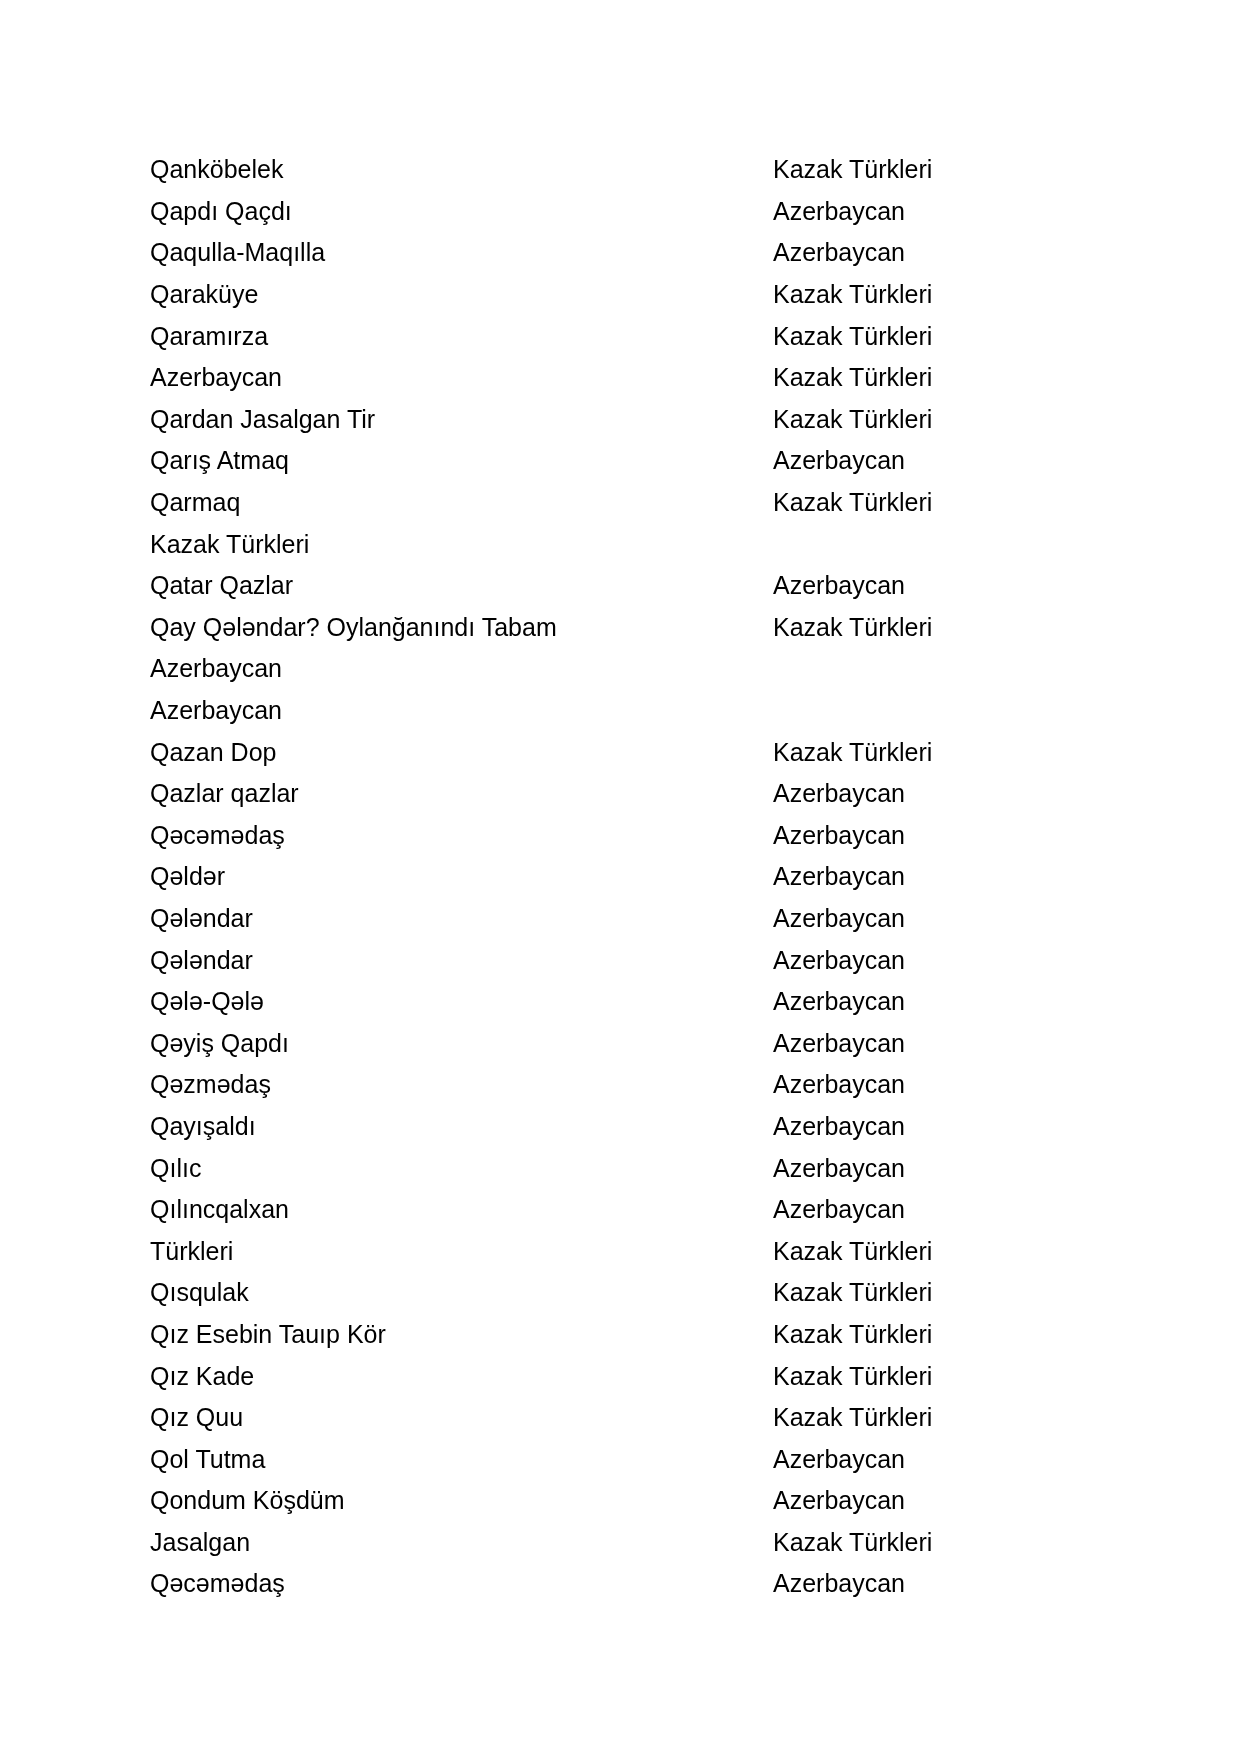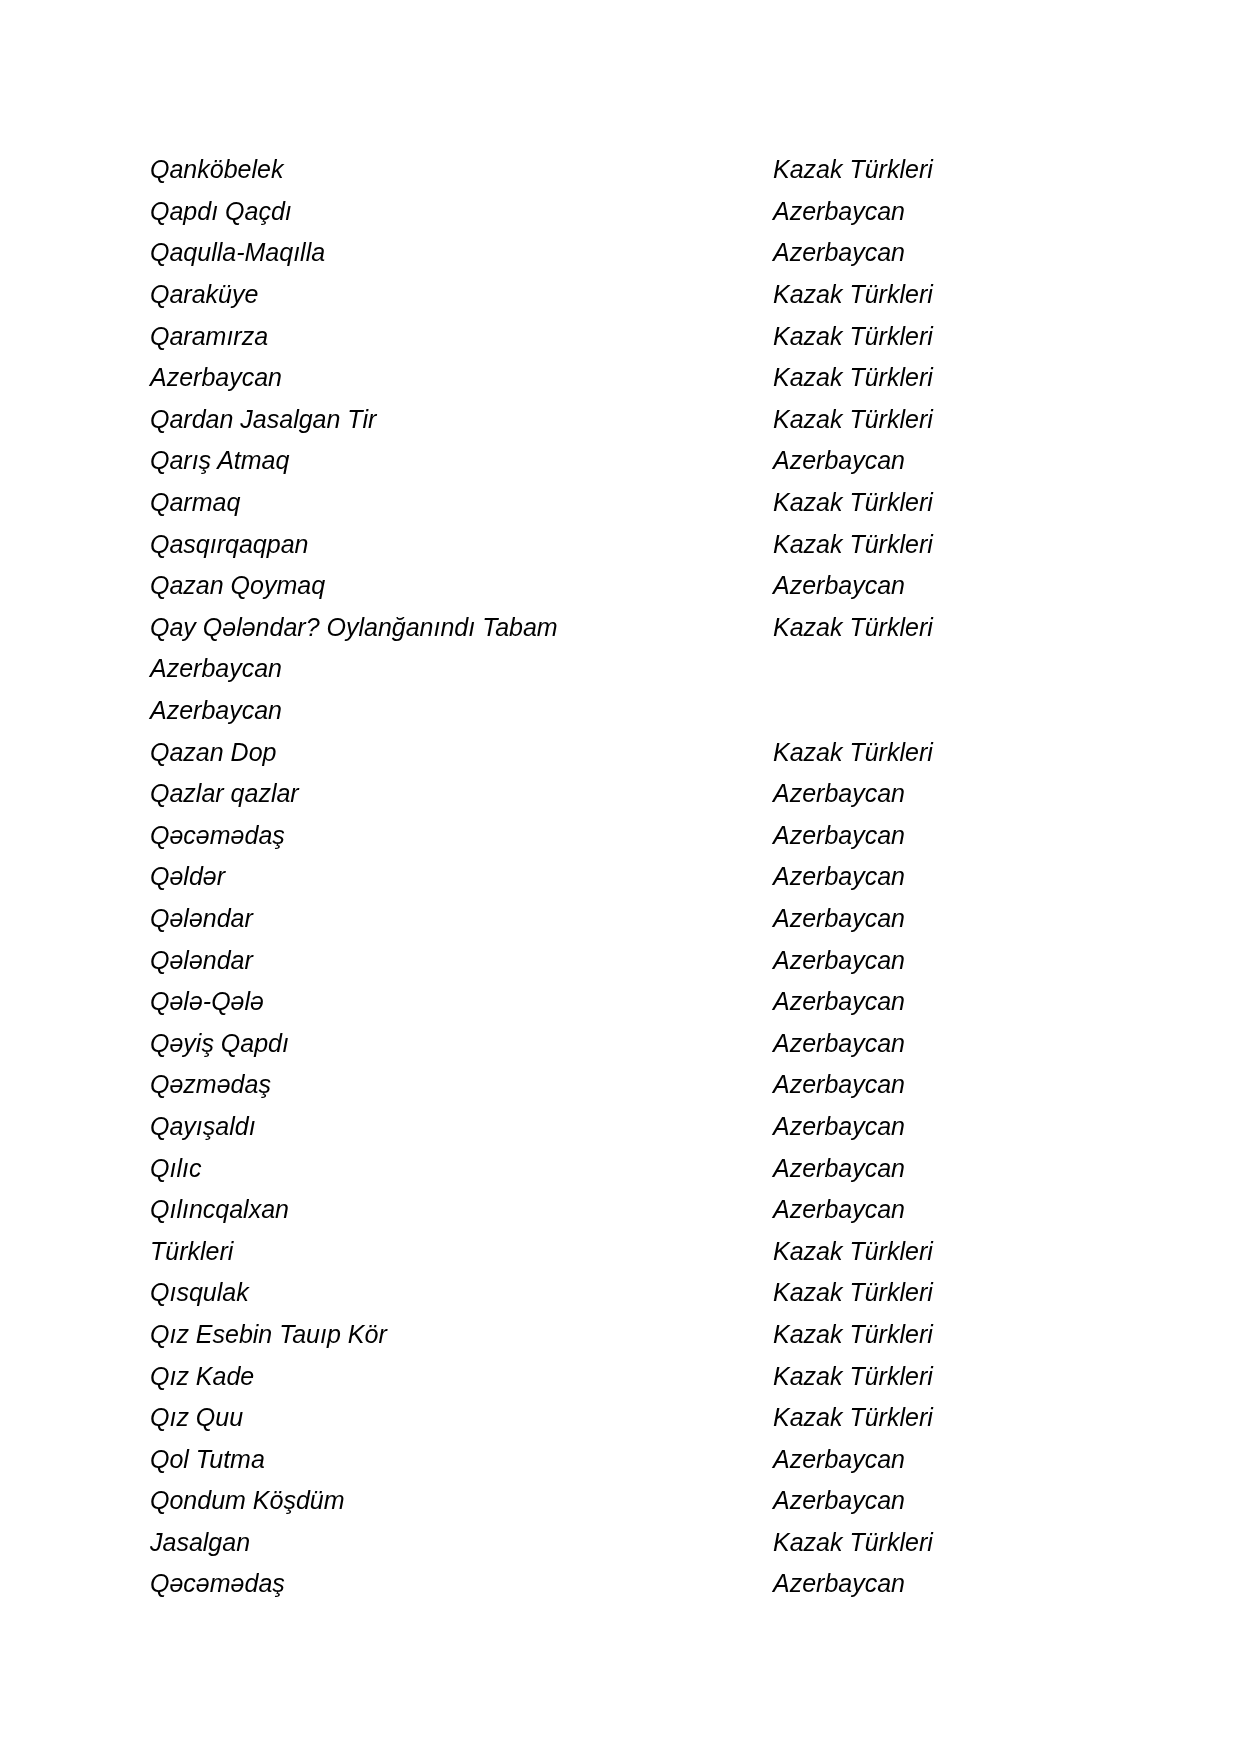--- a/index.html
+++ b/index.html
@@ -21,21 +21,20 @@
     position: absolute;
     left: 150px;
     top: 149px;
     width: 960px;
   }
   .row {
     display: grid;
     grid-template-columns: 623px 1fr;
     height: 41.6px;
     align-items: center;
-    font-style: italic;
   }
   .cell {
     font-size: 25px;
     line-height: 1;
     white-space: nowrap;
     color: #000000;
   }
 </style>
 </head>
 <body>
@@ -72,25 +71,24 @@
       </div>
       <div class="row">
         <span class="cell">Qarış Atmaq</span>
         <span class="cell">Azerbaycan</span>
       </div>
       <div class="row">
         <span class="cell">Qarmaq</span>
         <span class="cell">Kazak Türkleri</span>
       </div>
       <div class="row">
-        <span class="cell">Qasqırqaqpan</span>
         <span class="cell">Kazak Türkleri</span>
       </div>
       <div class="row">
-        <span class="cell">Qazan Qoymaq</span>
+        <span class="cell">Qatar Qazlar</span>
         <span class="cell">Azerbaycan</span>
       </div>
       <div class="row">
         <span class="cell">Qay Qələndar? Oylanğanındı Tabam</span>
         <span class="cell">Kazak Türkleri</span>
       </div>
       <div class="row">
         <span class="cell">Azerbaycan</span>
       </div>
       <div class="row">

